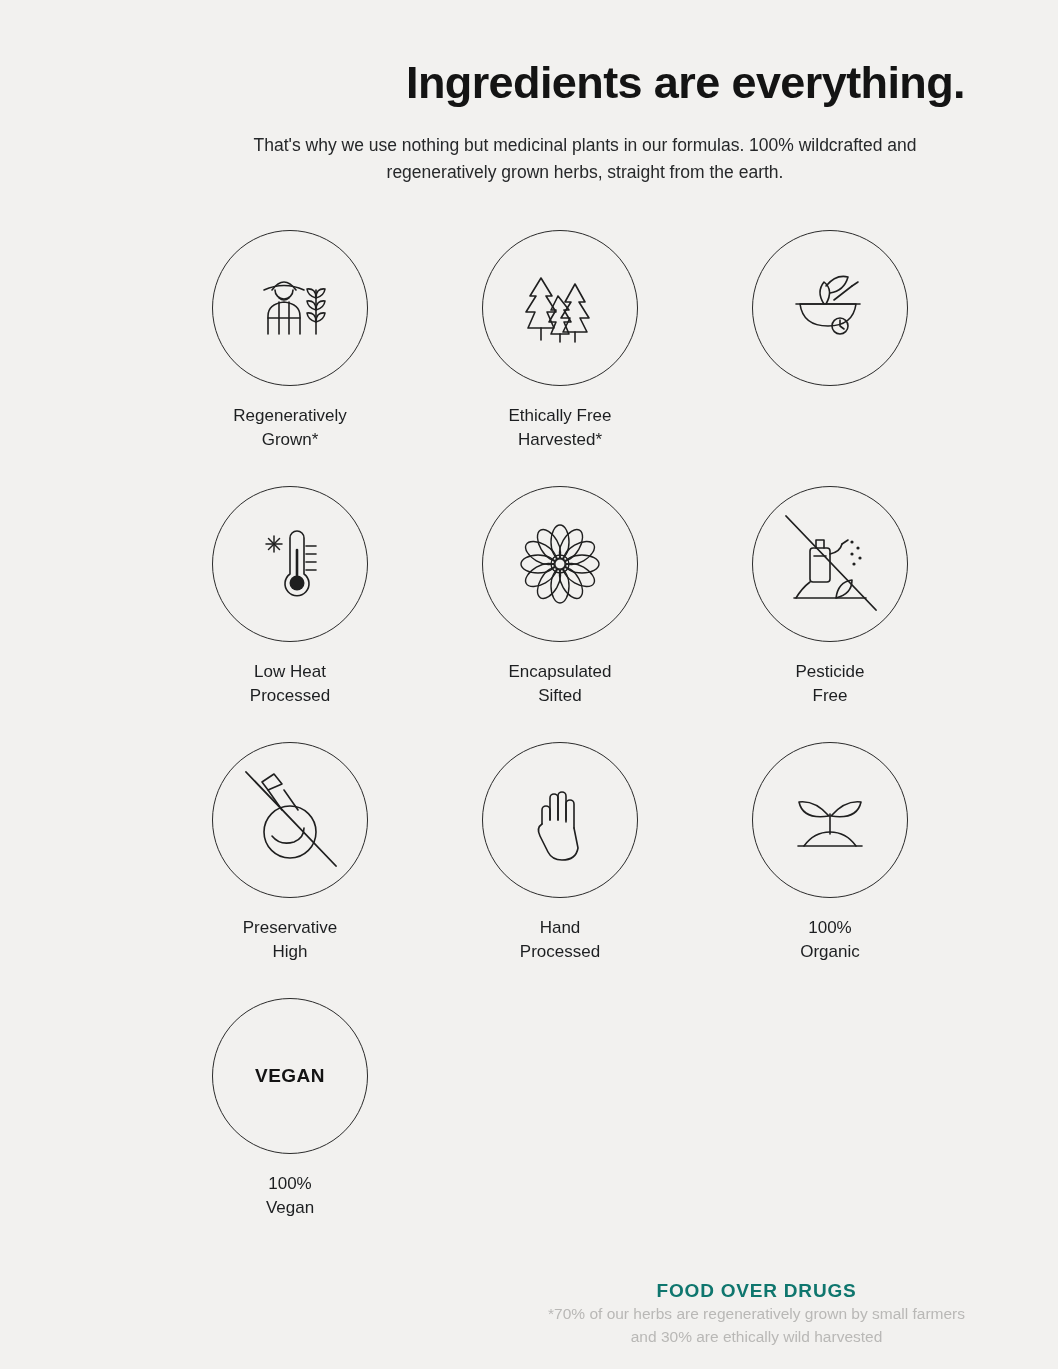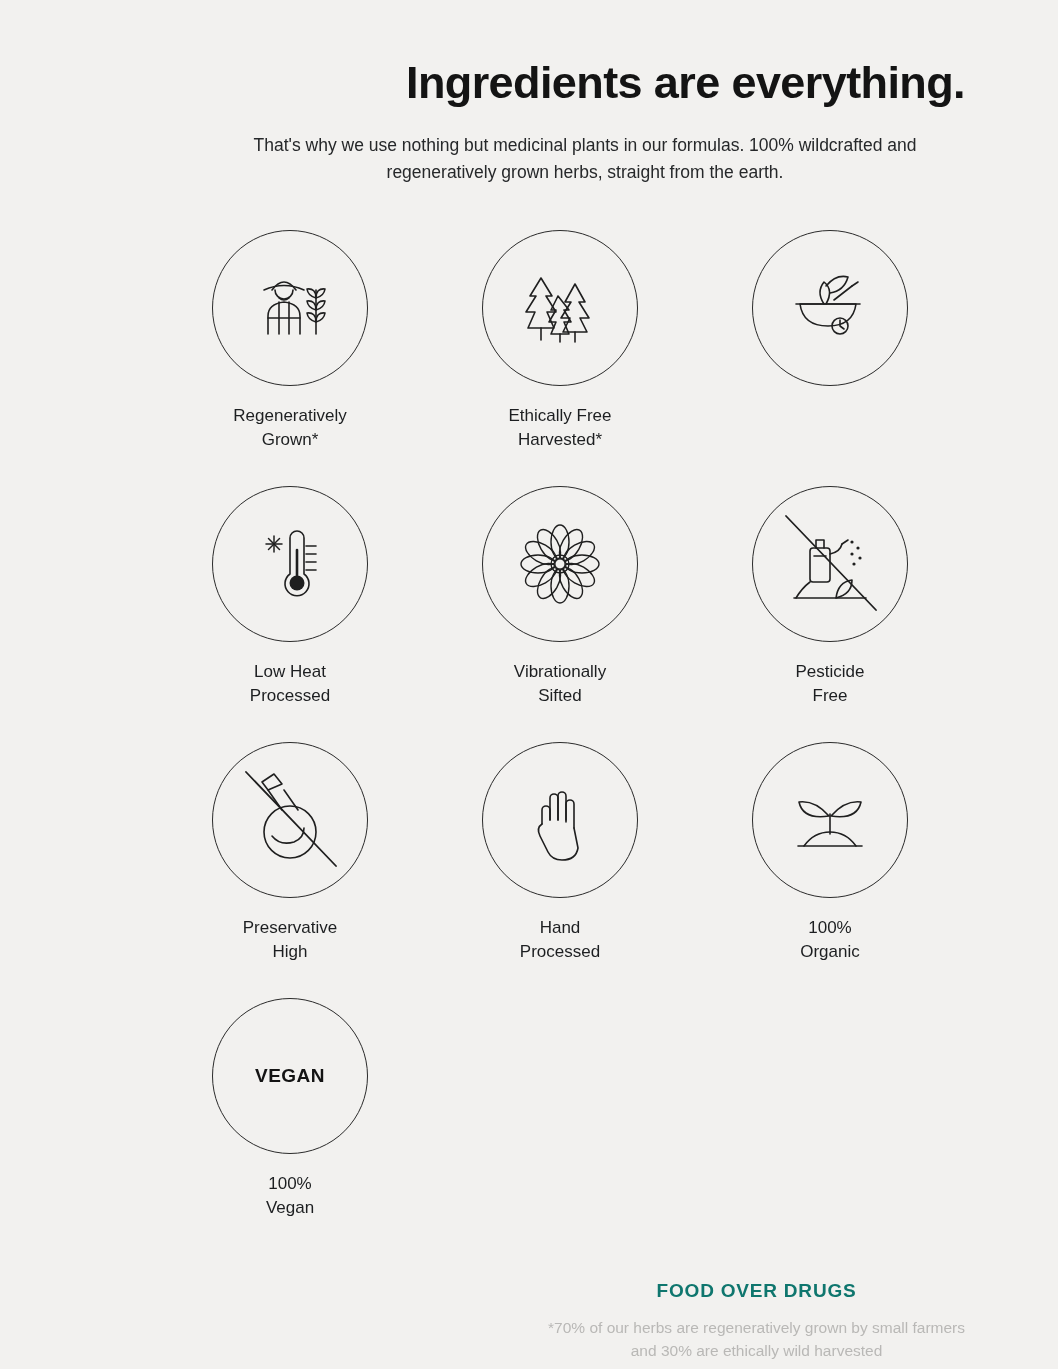--- a/index.html
+++ b/index.html
@@ -86,21 +86,20 @@
     flex-direction: column;
     align-items: center;
   }
   .footer-title {
     font-size: 19px;
     font-weight: 700;
     letter-spacing: 0.8px;
     color: #0f766e;
   }
   .footer-note {
-    margin-top: 14px;
     font-size: 15.5px;
     line-height: 1.5;
     color: #b9b8b6;
     text-align: center;
     white-space: pre-line;
   }
 </style>
 </head>
 <body>
 
@@ -236,21 +235,21 @@
                   <ellipse cx="0" cy="-22" rx="9" ry="17"></ellipse>
                 </g>
               <g transform="rotate(330)">
                   <ellipse cx="0" cy="-22" rx="9" ry="17"></ellipse>
                 </g>
               <circle cx="0" cy="0" r="9"></circle>
             </g>
           </svg>
         </span>
       </div>
-      <div class="caption">Vibrationally
+      <div class="caption">Encapsulated
 Sifted</div>
     </div>
 
     <div class="cell">
       <div class="badge">
         <span>
           <svg width="132" height="132" viewBox="0 0 132 132" fill="none" stroke="#1f1f1f" stroke-width="1.6" stroke-linecap="round" stroke-linejoin="round">
             <path d="M30 100 h72"></path>
             <rect x="46" y="50" width="20" height="34" rx="3"></rect>
             <path d="M52 50 v-8 h8 v8"></path>

